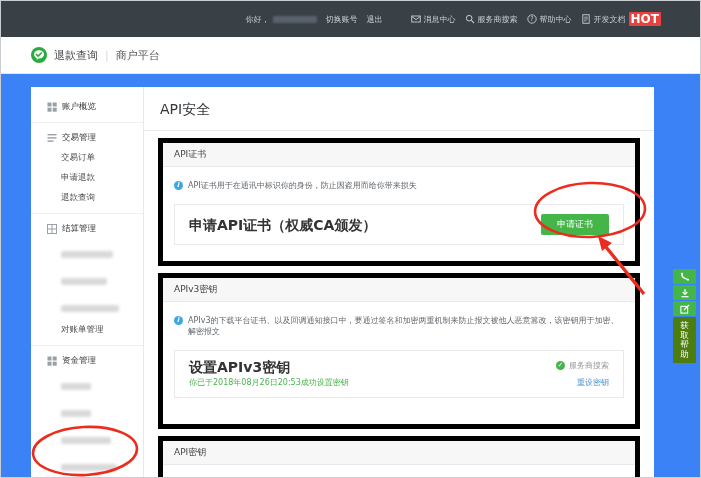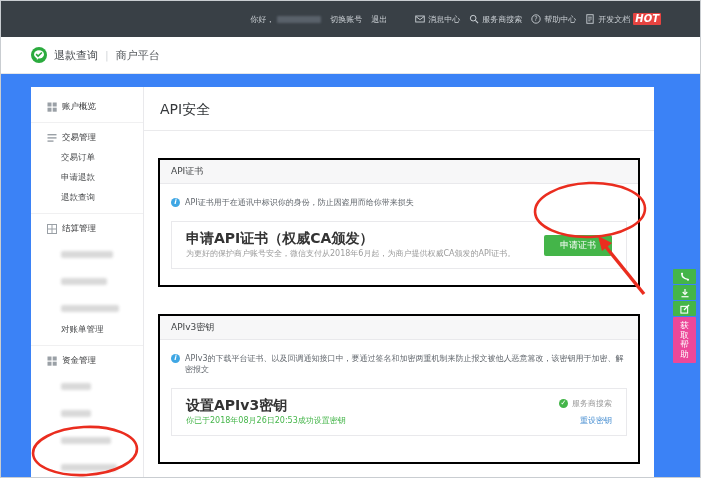--- a/index.html
+++ b/index.html
@@ -10,21 +10,21 @@
     background:#edeff2; border:1px solid #c9cdd1;
   }
   
   .topbar {
     height:36px; background:#394046; color:#c9ced3; font-size:8px;
     display:flex; align-items:center; justify-content:flex-end;
     padding-right:39px; gap:9px; white-space:nowrap;
   }
   .topbar .grp { display:flex; align-items:center; gap:3px; }
   .acct-redact { display:inline-block; width:44px; height:7px; background:#59616a; border-radius:1px; filter:blur(1px); }
-  .tb-badge { background:#e64340; color:#fff; font-size:10px; font-weight:bold; padding:1px 2px; border-radius:1px; line-height:1;font-style:italic; }
+  .tb-badge { background:#e64340; color:#fff; font-size:12px; font-weight:bold; padding:1px 2px; border-radius:1px; line-height:1; }
   .tb-ico { display:inline-flex; width:10px; height:10px; }
   .tb-sep { width:10px; }
   
   .header {
     height:37px; background:#fff; border-bottom:1px solid #e4e6e9;
     display:flex; align-items:center; padding-left:30px; gap:7px;
   }
   .brand { font-size:11px; color:#45494d; }
   .brand-sep { color:#d5d8db; font-size:11px; }
   .portal { font-size:11px; color:#55595d; }
@@ -36,40 +36,40 @@
   .sb-group { display:flex; align-items:center; gap:5px; padding:4px 0 4px 16px; font-size:8.5px; color:#38393b; cursor:pointer; }
   .sb-item { padding:4px 0 4px 30px; font-size:8.5px; color:#4c4e50; cursor:pointer; }
   .sb-red { padding:4px 0 4px 30px; }
   .sb-divider { border-top:1px solid #f0f0f1; margin:5px 0 5px 0; }
   .redact { display:inline-block; height:7px; border-radius:2px; background:#d9d9d9; filter:blur(1.5px); }
   .sb-ico { width:10px; height:10px; display:inline-flex; flex-shrink:0; }
   
   .main { flex:1; min-width:0; }
   .main-title { font-size:14px; color:#35383b; padding:14px 16px 11px 16px; border-bottom:1px solid #eaeaec; }
   .content { padding:0 14px 14px 14px; }
-  .section { border:2px solid #000000; margin-top:27px; }
+  .section { border:5px solid #000000; margin-top:7px; }
   .sec-head { background:#f7f7f8; border-bottom:1px solid #e9e9ec; padding:5px 11px; font-size:9px; color:#404345; }
   .sec-body { background:#fff; padding:13px 11px 16px 11px; }
   .sec-body.pad-lg { padding-bottom:26px; }
   .info-row { display:flex; align-items:flex-start; gap:5px; font-size:8px; color:#63686e; line-height:11px; }
   .info-ico { width:9px; height:9px; border-radius:50%; background:#3fa7e4; color:#fff; font-size:7px; line-height:9px;
               text-align:center; flex-shrink:0; font-style:italic; font-weight:bold; margin-top:1px; }
   .card { border:1px solid #e9e9ec; margin-top:13px; padding:9px 14px; display:flex; align-items:center; justify-content:space-between; }
   .card-title { font-size:14px; font-weight:bold; color:#333; line-height:14px; }
   .card-desc { font-size:8px; color:#9b9b9b; margin-top:3px; line-height:11px; }
   .card-desc.green { color:#44b549; }
   .btn-green { background:#44b549; color:#fff; font-size:9px; border:none; border-radius:2px; padding:4px 16px; cursor:pointer; flex-shrink:0; }
   .card-right { text-align:right; flex-shrink:0; }
   .status-line { display:flex; align-items:center; justify-content:flex-end; gap:4px; font-size:8px; color:#9b9b9b; }
   .check-ico { width:9px; height:9px; border-radius:50%; background:#44b549; color:#fff; font-size:7px; line-height:9px; text-align:center; }
   .link-blue { font-size:8px; color:#4a90d2; margin-top:6px; cursor:pointer; }
   
   .float-bar { position:absolute; left:672px; top:268px; width:23px; display:flex; flex-direction:column; gap:1px; z-index:20; }
   .fb-btn { background:#44b549; height:15px; display:flex; align-items:center; justify-content:center; border-radius:1px; cursor:pointer; }
-  .fb-help { background:#ec4899; border-radius:1px; padding:4px 0; cursor:pointer;
+  .fb-help { background:#4d7c0f; border-radius:1px; padding:4px 0; cursor:pointer;
              color:#fff; font-size:8.5px; line-height:9.5px; text-align:center; }
   .fb-help-txt { display:inline-block; width:9px; word-break:break-all; }
   
   .annot { position:absolute; left:0; top:0; width:701px; height:478px; pointer-events:none; z-index:50; }
 </style>
 </head>
 <body>
 
 <div class="topbar">
   <span class="grp">
@@ -209,21 +209,20 @@
         <div class="section">
           <div class="sec-head">API证书</div>
           <div class="sec-body">
             <div class="info-row">
               <span class="info-ico">i</span>
               <span>API证书用于在通讯中标识你的身份，防止因盗用而给你带来损失</span>
             </div>
             <div class="card">
               <div>
                 <div class="card-title">申请API证书（权威CA颁发）</div>
-                <div class="card-desc">为更好的保护商户账号安全，微信支付从2018年6月起，为商户提供权威CA颁发的API证书。</div>
               </div>
               <button class="btn-green">申请证书</button>
             </div>
           </div>
         </div>
 
         <div class="section">
           <div class="sec-head">APIv3密钥</div>
           <div class="sec-body pad-lg">
             <div class="info-row">

